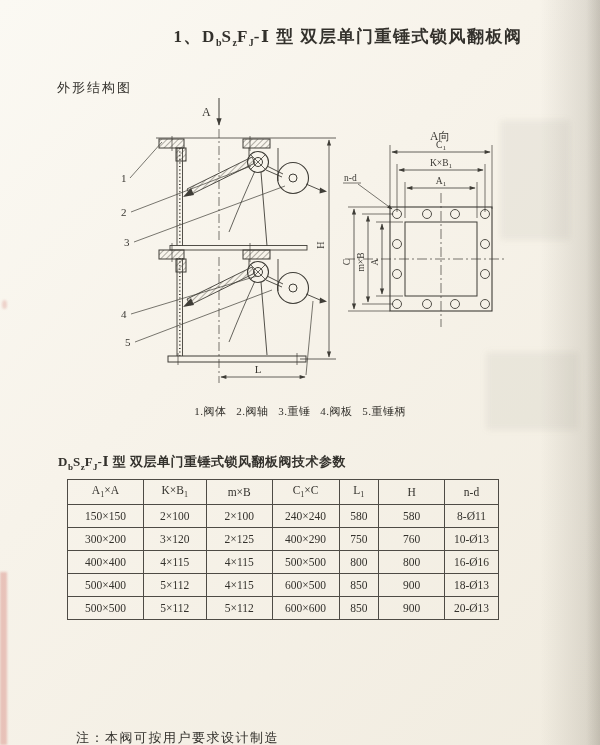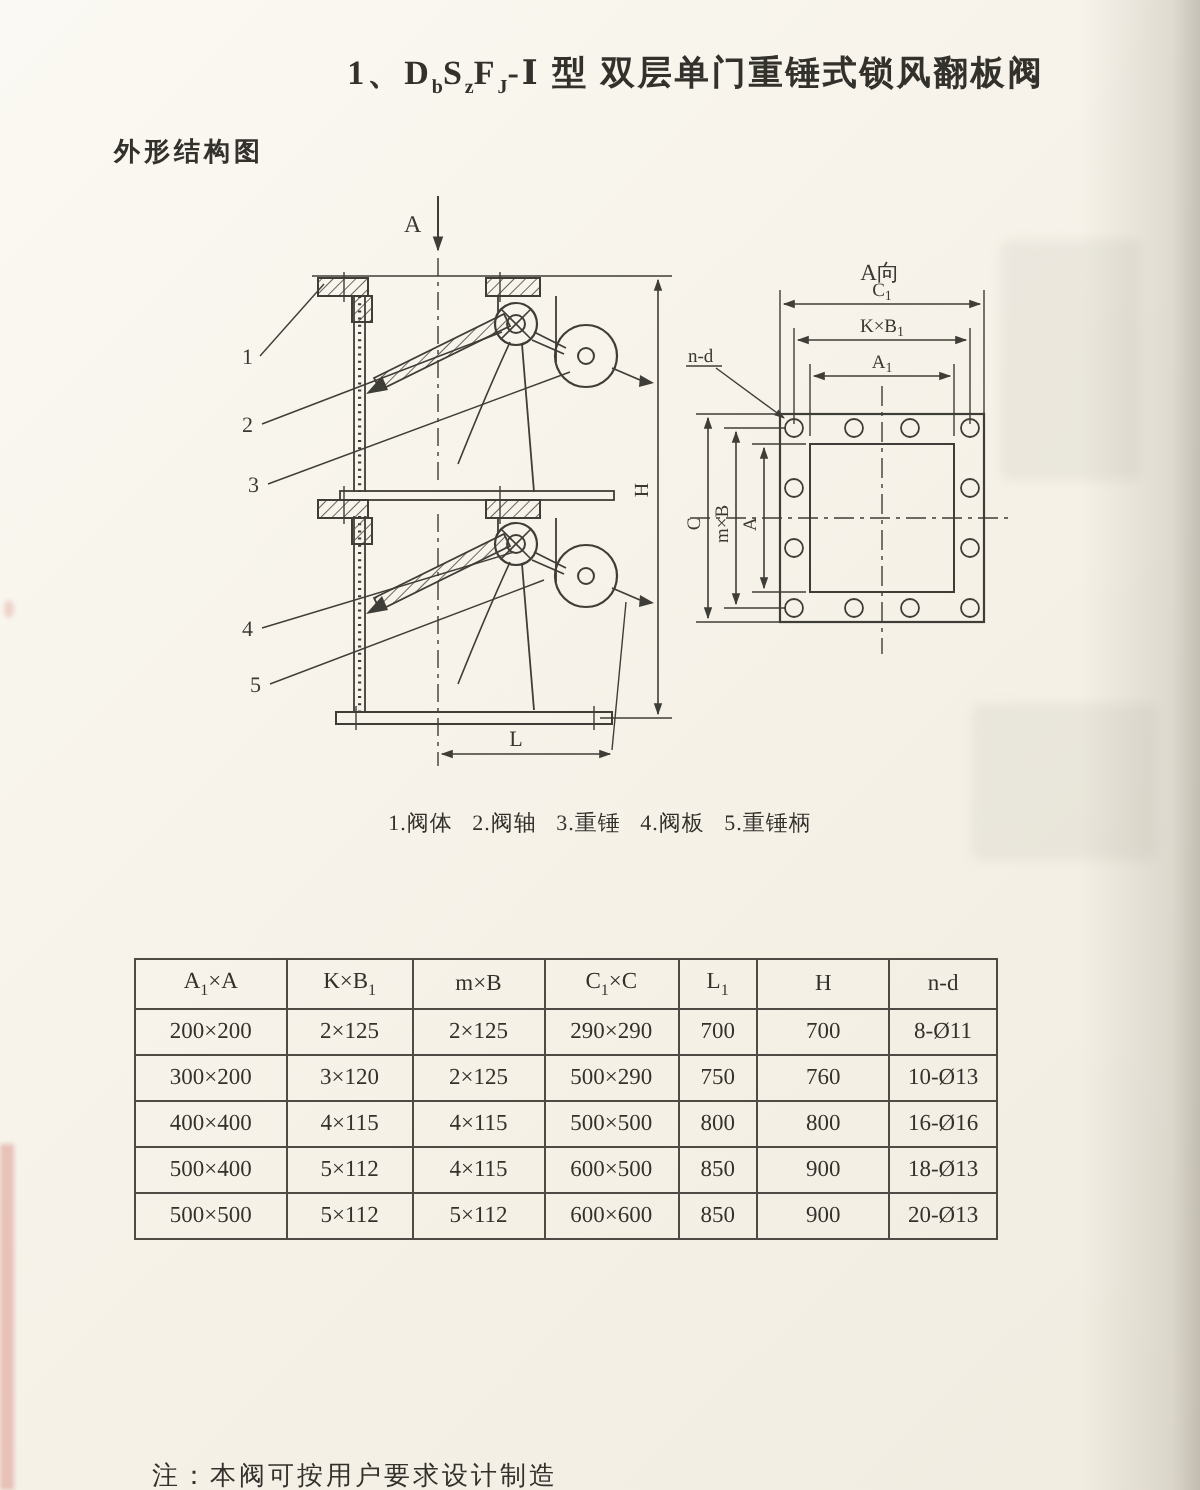--- a/index.html
+++ b/index.html
@@ -13,21 +13,21 @@
   .edge-shade-right2{position:absolute;top:0;right:0;width:14px;height:100%;
     background:linear-gradient(to right,rgba(0,0,0,0),rgba(98,92,78,0.16));pointer-events:none;}
   .pink-strip{position:absolute;left:0;top:572px;width:7px;height:173px;
     background:rgba(212,128,118,0.42);filter:blur(1px);}
   .pink-dot{position:absolute;left:2px;top:300px;width:5px;height:9px;
     background:rgba(212,128,118,0.30);filter:blur(1px);border-radius:50%;}
   .smudge{position:absolute;background:rgba(105,100,88,0.07);filter:blur(3px);border-radius:4px;}
   .main-title{position:absolute;top:25px;left:0;width:600px;text-align:center;
     font-size:17px;font-weight:bold;letter-spacing:1.5px;padding-left:48px;}
   .main-title sub,.tbl-title sub{font-size:10px;letter-spacing:0;}
-  .section-label{position:absolute;left:57px;top:67px;font-size:13px;font-weight:bold;letter-spacing:2px;}
+  .section-label{position:absolute;left:57px;top:79px;font-size:13px;font-weight:normal;letter-spacing:2px;}
   .drawing{position:absolute;left:0;top:85px;}
   .caption{position:absolute;left:100px;top:404px;width:400px;text-align:center;
     font-size:11px;letter-spacing:0.5px;white-space:pre;}
   .tbl-title{position:absolute;left:58px;top:453px;font-size:13px;font-weight:bold;letter-spacing:0.5px;}
   .tbl-title sub{font-size:9px;}
   table.params{position:absolute;left:67px;top:479px;width:432px;border-collapse:collapse;table-layout:fixed;}
   table.params th,table.params td{
     border:1px solid #4e4b45;font-size:11.5px;font-weight:normal;text-align:center;
     padding:0;height:22px;color:#33312c;white-space:nowrap;}
   table.params th{height:24px;}
@@ -218,20 +218,22 @@
 
       <line x1="376" y1="137" x2="403" y2="137" stroke-width="0.7"></line>
       <line x1="376" y1="211" x2="403" y2="211" stroke-width="0.7"></line>
       <line x1="382" y1="139" x2="382" y2="209" stroke-width="0.8" marker-start="url(#arrS)" marker-end="url(#arrS)"></line>
       <text x="378" y="177" font-size="9.5" text-anchor="middle" stroke="none" transform="rotate(-90 378 177)">A</text>
     </g>
   </svg>
 
   <div class="caption">1.阀体   2.阀轴   3.重锤   4.阀板   5.重锤柄</div>
 
+  <div class="tbl-title"><span><span>D</span><sub>b</sub><span>S</span><sub>z</sub><span>F</span><sub>J</sub><span>-Ⅰ</span></span><span> 型 双层单门重锤式锁风翻板阀技术参数</span>
+  </div>
 
   <table class="params">
     <colgroup>
       <col style="width:17.6%">
         <col style="width:14.6%">
         <col style="width:15.3%">
       <col style="width:15.5%">
         <col style="width:9.2%">
         <col style="width:15.3%">
         <col style="width:12.5%">
@@ -242,33 +244,33 @@
           <th><span>K×B</span><sub>1</sub></th>
           <th><span>m×B</span></th>
           <th><span>C</span><sub>1</sub><span>×C</span></th>
           <th><span>L</span><sub>1</sub></th>
           <th><span>H</span></th>
           <th><span>n-d</span></th>
         </tr>
       </thead>
     <tbody id="params-body">
         <tr>
-          <td>200×200</td>
-          <td>2×125</td>
-          <td>2×125</td>
-          <td>290×290</td>
-          <td>700</td>
-          <td>700</td>
+          <td>150×150</td>
+          <td>2×100</td>
+          <td>2×100</td>
+          <td>240×240</td>
+          <td>580</td>
+          <td>580</td>
           <td>8-Ø11</td>
         </tr>
         <tr>
           <td>300×200</td>
           <td>3×120</td>
           <td>2×125</td>
-          <td>500×290</td>
+          <td>400×290</td>
           <td>750</td>
           <td>760</td>
           <td>10-Ø13</td>
         </tr>
         <tr>
           <td>400×400</td>
           <td>4×115</td>
           <td>4×115</td>
           <td>500×500</td>
           <td>800</td>

